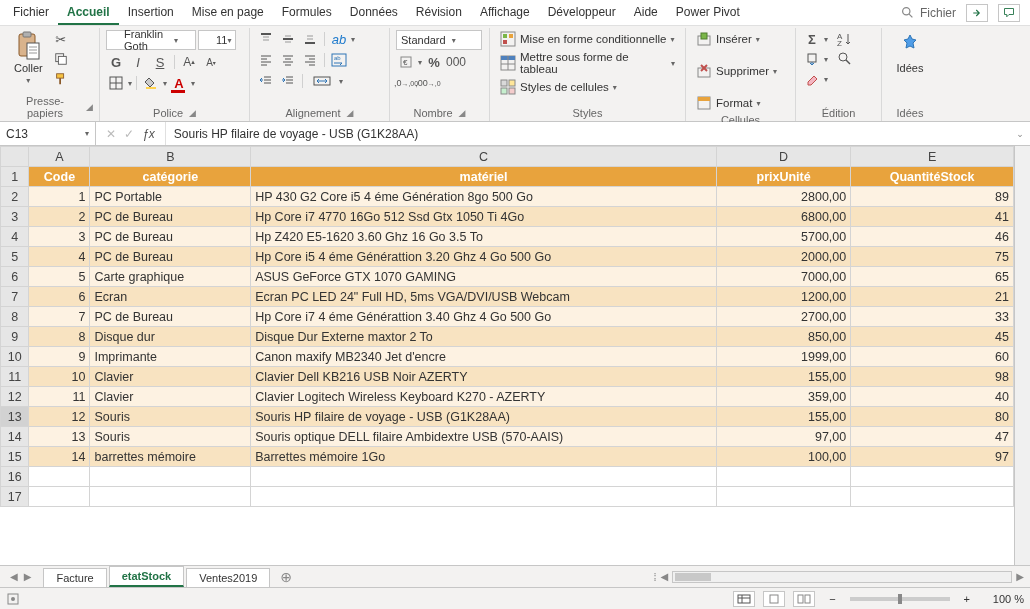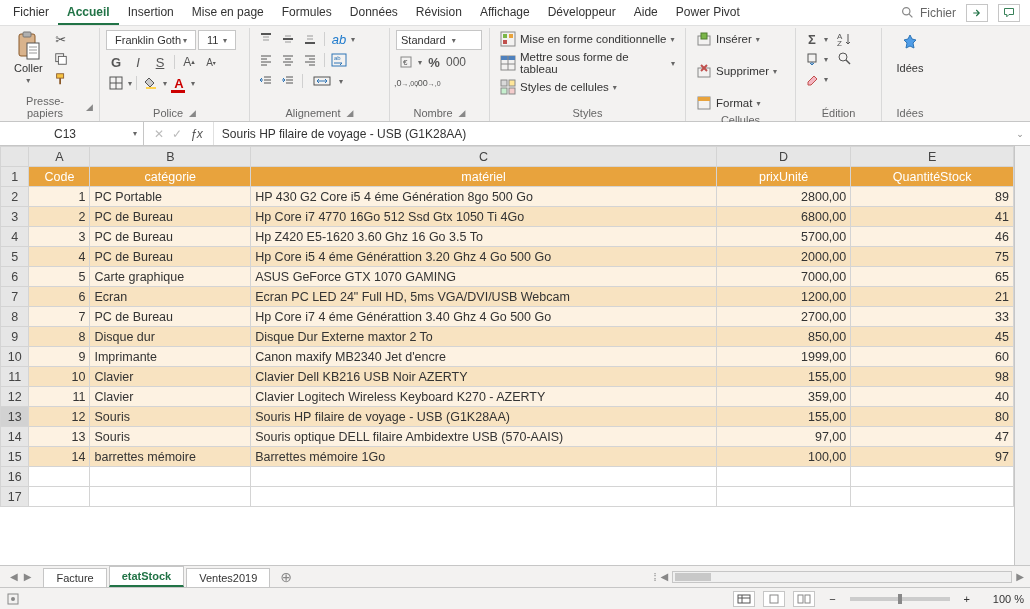--- a/index.html
+++ b/index.html
@@ -74,37 +74,37 @@
     justify-content: center;
     align-items: center;
     gap: 6px;
   }
   .launcher { font-size: 9px; color: #888; cursor: pointer; }
   .bigbtn { display: flex; flex-direction: column; align-items: center; gap: 2px; padding: 2px 4px; cursor: pointer; }
   .bigicon { width: 28px; height: 28px; display: flex; align-items: center; justify-content: center; }
   .smallbtn { width: 20px; height: 18px; display: flex; align-items: center; justify-content: center; cursor: pointer; font-size: 13px; color: #555; }
   .row { display: flex; gap: 2px; align-items: center; }
   .col { display: flex; flex-direction: column; gap: 2px; }
-  .fontbox { height: 20px; border: 1px solid var(--border); background: #fff; font-size: 11px; padding: 0 8px; display: flex; align-items: center; justify-content: space-between; }
+  .fontbox { height: 20px; border: 1px solid var(--border); background: #fff; font-size: 11px; padding: 0 17px; display: flex; align-items: center; justify-content: space-between; }
   .fontbox .dd { font-size: 8px; color: #666; }
   .sep { width: 1px; background: #d0d0d0; align-self: stretch; margin: 2px 2px; }
   .combo { border: 1px solid var(--border); background: #fff; height: 20px; display: flex; align-items: center; padding: 0 4px; font-size: 11px; gap: 6px; }
   .combo .dd { font-size: 8px; color: #666; }
   .ribbtn { display: flex; align-items: center; gap: 4px; padding: 1px 4px; cursor: pointer; font-size: 11.5px; }
   .ico { width: 16px; height: 16px; display: inline-flex; align-items: center; justify-content: center; font-size: 13px; }
 
   
   .fbar {
     display: flex;
     align-items: stretch;
     border-bottom: 1px solid var(--border);
     background: #fff;
     height: 24px;
   }
-  .namebox { width: 96px; border-right: 1px solid var(--border); display: flex; align-items: center; padding: 0 6px; font-size: 12px; justify-content: space-between; margin-left: 48px; }
+  .namebox { width: 96px; border-right: 1px solid var(--border); display: flex; align-items: center; padding: 0 6px; font-size: 12px; justify-content: space-between; }
   .namebox .dd { font-size: 8px; color: #666; }
   .fx-icons { display: flex; align-items: center; gap: 8px; padding: 0 10px; border-right: 1px solid var(--border-light); color: #999; }
   .fx-icons .fx { font-style: italic; color: #555; }
   .formula-input { flex: 1; padding: 0 8px; display: flex; align-items: center; font-size: 12px; }
   .fbar .dd-end { width: 20px; display: flex; align-items: center; justify-content: center; color: #888; font-size: 9px; }
 
   
   .gridwrap { flex: 1; overflow: hidden; position: relative; display: flex; flex-direction: column; }
   .sheet { flex: 1; overflow: auto; }
   table.grid { border-collapse: collapse; table-layout: fixed; width: 100%; }
@@ -112,21 +112,21 @@
     border: 1px solid #d4d4d4;
     font-size: 12.5px;
     padding: 1px 4px;
     height: 20px;
     white-space: nowrap;
     overflow: hidden;
   }
   .colhead { background: #e6e6e6; text-align: center; font-weight: normal; color: #444; position: sticky; top: 0; }
   .rowhead { background: #e6e6e6; text-align: center; font-weight: normal; color: #444; width: 28px; }
   .corner { background: #e6e6e6; width: 28px; }
-  .thead-row td { background: var(--row-head); color: #fff; font-weight: 400; text-align: center; }
+  .thead-row td { background: var(--row-head); color: #fff; font-weight: 700; text-align: center; }
   tr.light td.cell { background: var(--tan-light); }
   tr.mid td.cell { background: var(--tan-mid); }
   td.num { text-align: right; }
   td.txt { text-align: left; }
   tr.selected .rowhead { background: #d2d2d2; }
 
   
   .tabsbar { display: flex; align-items: center; height: 22px; border-top: 1px solid var(--border); background: #f3f2f1; font-size: 11px; }
   .tabnav { display: flex; gap: 6px; padding: 0 10px; color: #888; }
   .tabnav span { cursor: pointer; font-size: 10px; }

